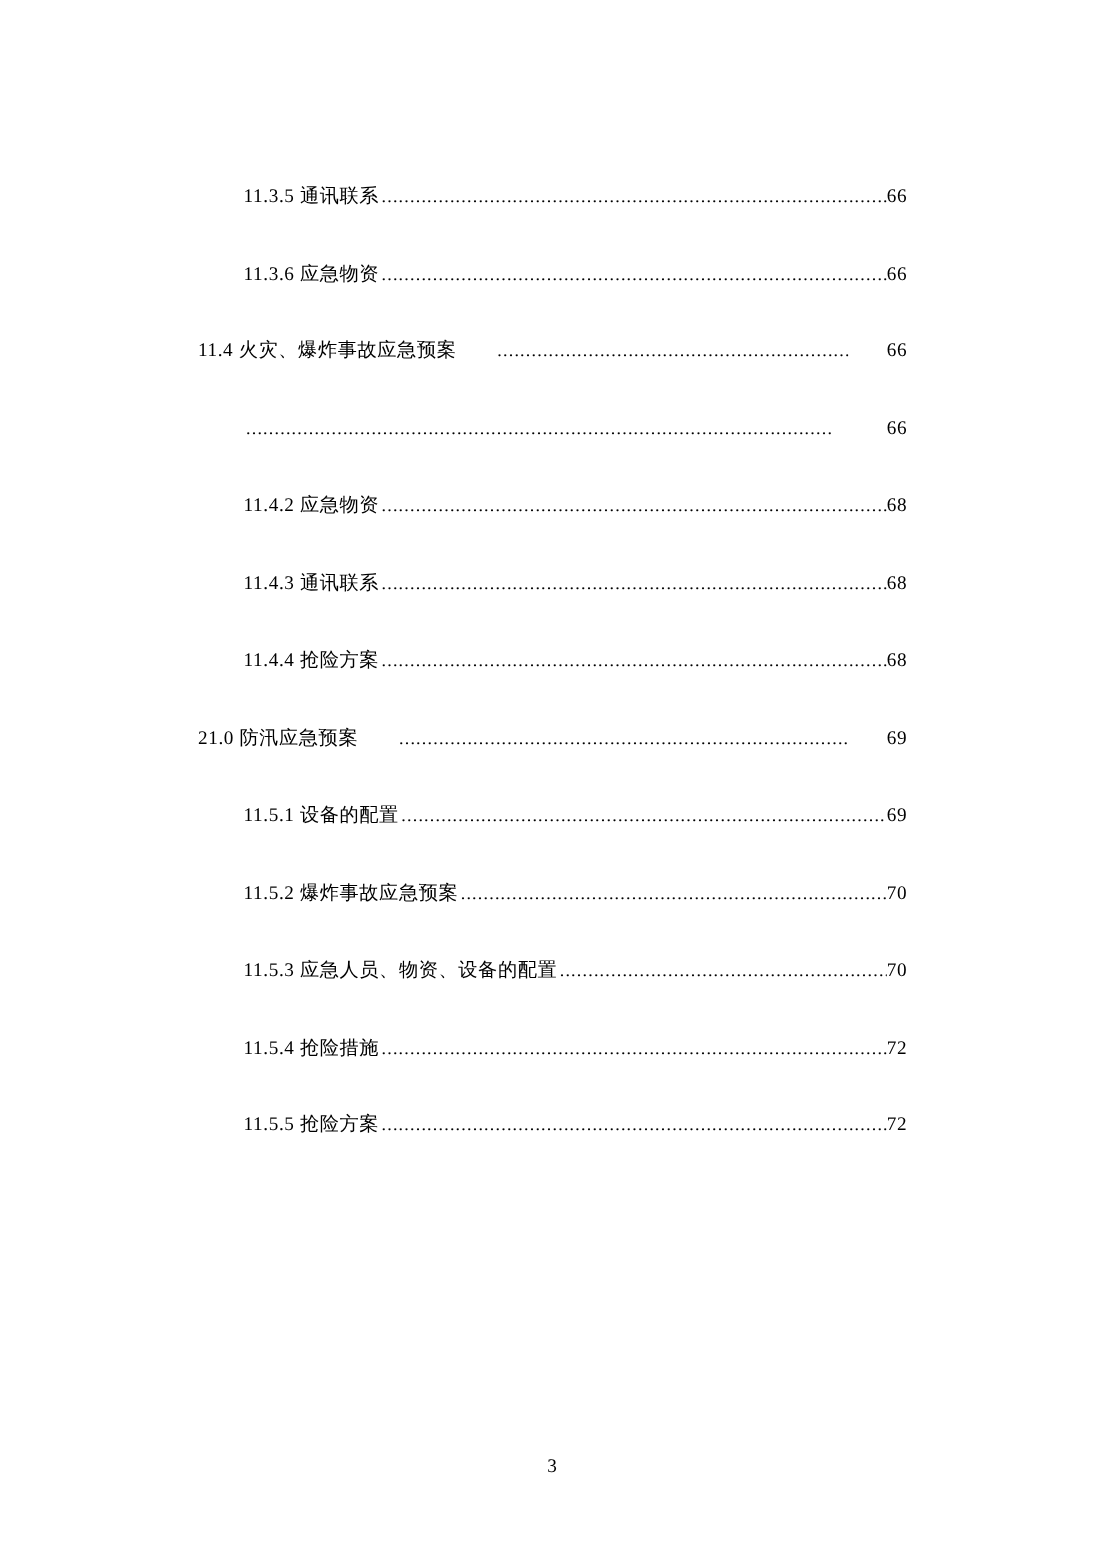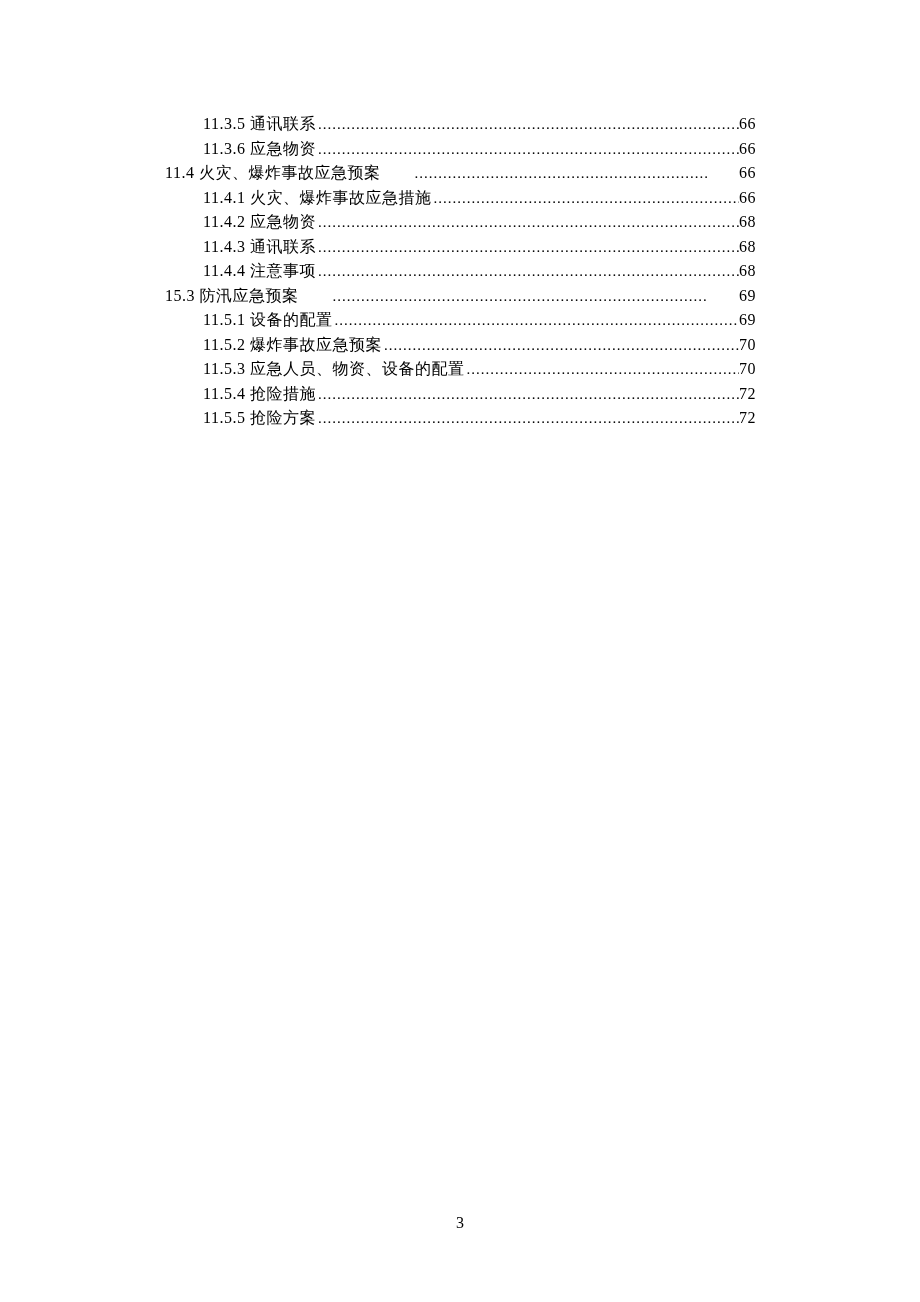--- a/index.html
+++ b/index.html
@@ -19,20 +19,21 @@
     .content {
       padding-top: 112px;
       padding-left: 165px;
       padding-right: 164px;
     }
     .toc-line {
       display: flex;
       align-items: baseline;
       line-height: 24.5px;
       white-space: nowrap;
+      margin-top: 40px;
     }
     .toc-line.level-2 {
       padding-left: 38px;
     }
     .toc-line.level-1 {
       padding-left: 0;
       gap: 32px;
     }
     .toc-label {
       flex-shrink: 0;
@@ -76,41 +77,40 @@
       <span class="toc-label">11.3.6 应急物资</span>
       <span class="toc-dots"></span>
       <span class="toc-page">66</span>
     </div>
     <div class="toc-line level-1">
       <span class="toc-label">11.4 火灾、爆炸事故应急预案 </span>
       <span class="toc-dots"></span>
       <span class="toc-page">66</span>
     </div>
     <div class="toc-line level-2">
-      <span class="toc-label">11.4.1 火灾、爆炸事故应急措施</span>
       <span class="toc-dots"></span>
       <span class="toc-page">66</span>
     </div>
     <div class="toc-line level-2">
       <span class="toc-label">11.4.2 应急物资</span>
       <span class="toc-dots"></span>
       <span class="toc-page">68</span>
     </div>
     <div class="toc-line level-2">
       <span class="toc-label">11.4.3 通讯联系</span>
       <span class="toc-dots"></span>
       <span class="toc-page">68</span>
     </div>
     <div class="toc-line level-2">
-      <span class="toc-label">11.4.4 注意事项</span>
+      <span class="toc-label">11.4.4 抢险方案</span>
       <span class="toc-dots"></span>
       <span class="toc-page">68</span>
     </div>
     <div class="toc-line level-1">
-      <span class="toc-label">15.3 防汛应急预案 </span>
+      <span class="toc-label">21.0 防汛应急预案 </span>
       <span class="toc-dots"></span>
       <span class="toc-page">69</span>
     </div>
     <div class="toc-line level-2">
       <span class="toc-label">11.5.1 设备的配置</span>
       <span class="toc-dots"></span>
       <span class="toc-page">69</span>
     </div>
     <div class="toc-line level-2">
       <span class="toc-label">11.5.2 爆炸事故应急预案</span>

